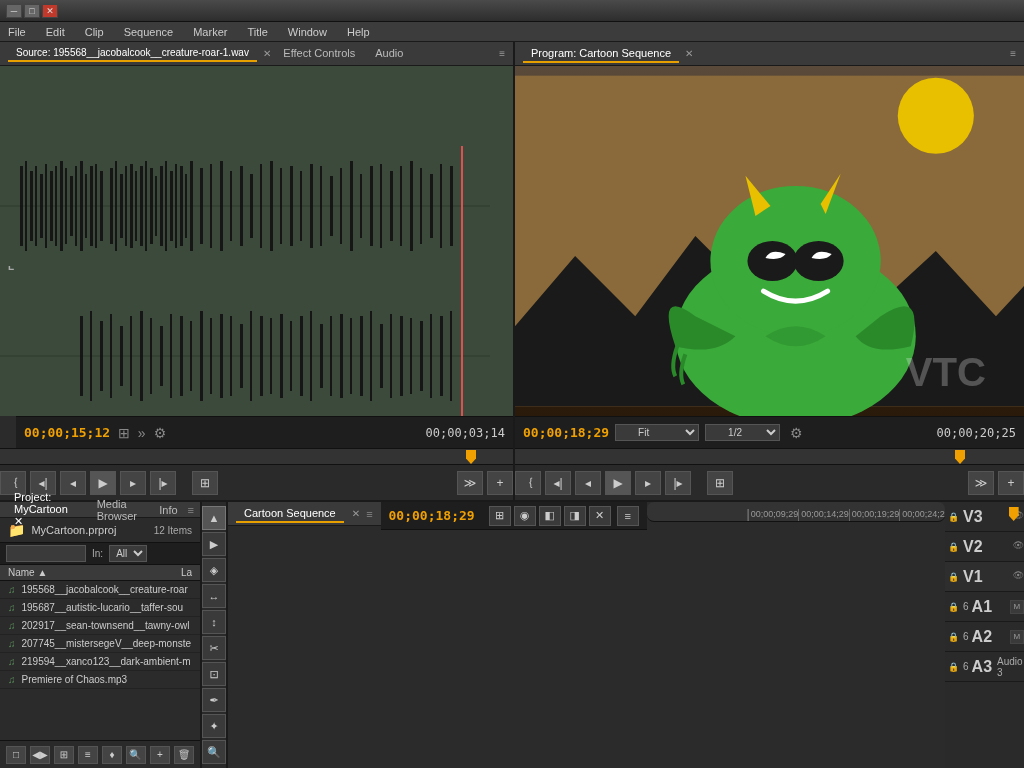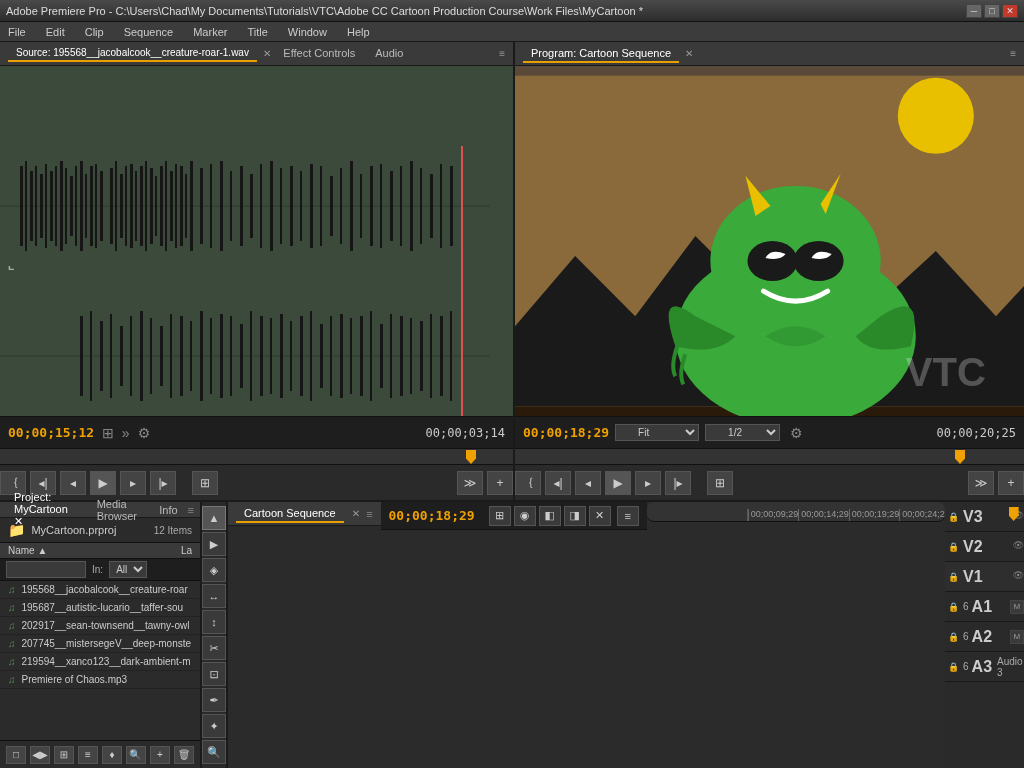--- a/index.html
+++ b/index.html
@@ -96,20 +96,21 @@
 
     
     #source-timecode {
       background: #1e1e1e;
       height: 32px;
       display: flex;
       align-items: center;
       padding: 0 8px;
       gap: 8px;
       border-top: 1px solid #111;
+      margin-left: 16px;
     }
     .timecode { color: #f0a000; font-size: 13px; font-family: monospace; font-weight: bold; }
     .timecode-right { margin-left: auto; color: #ccc; font-family: monospace; font-size: 12px; }
     .tc-icon { color: #888; font-size: 14px; cursor: pointer; }
 
     #source-transport {
       background: #2a2a2a;
       height: 36px;
       display: flex;
       align-items: center;
@@ -421,21 +422,20 @@
       border: 1px solid #555;
       color: #ccc;
       font-size: 10px;
       padding: 1px 18px;
     }
   </style>
 </head>
 <body>
 
 <div id="title-bar">
-  <span id="title-text">Adobe Premiere Pro - C:\Users\Chad\My Documents\Tutorials\VTC\Adobe CC Cartoon Production Course\Work Files\MyCartoon *</span>
   <div id="window-controls">
     <div class="win-btn">─</div>
     <div class="win-btn">□</div>
     <div class="win-btn close">✕</div>
   </div>
 </div>
 
 <div id="menu-bar">
   <span class="menu-item">File</span>
   <span class="menu-item">Edit</span>
@@ -707,31 +707,31 @@
         <span class="proj-tab">Info</span>
         <span style="margin-left:auto; color:#888; cursor:pointer;">≡</span>
       </div>
 
       <div id="project-header">
         <span class="folder-icon">📁</span>
         <span style="font-size:11px;">MyCartoon.prproj</span>
         <span style="margin-left:auto; font-size:10px; color:#aaa;">12 Items</span>
       </div>
 
-      <div id="project-list-header">
-        <span style="font-size:10px; color:#ccc;">Name ▲</span>
-        <span style="font-size:10px; color:#ccc; margin-left:auto;">La</span>
-      </div>
-
       <div id="project-search">
         <input class="search-box" type="text" style="">
         <span class="label-box">In:</span>
         <select class="select-box">
           <option>All</option>
         </select>
+      </div>
+
+      <div id="project-list-header">
+        <span style="font-size:10px; color:#ccc;">Name ▲</span>
+        <span style="font-size:10px; color:#ccc; margin-left:auto;">La</span>
       </div>
 
       <div id="project-list">
         <div class="project-item">
           <span class="audio-icon">♫</span>
           <span class="item-name">195568__jacobalcook__creature-roar</span>
         </div>
         <div class="project-item">
           <span class="audio-icon">♫</span>
           <span class="item-name">195687__autistic-lucario__taffer-sou</span>

